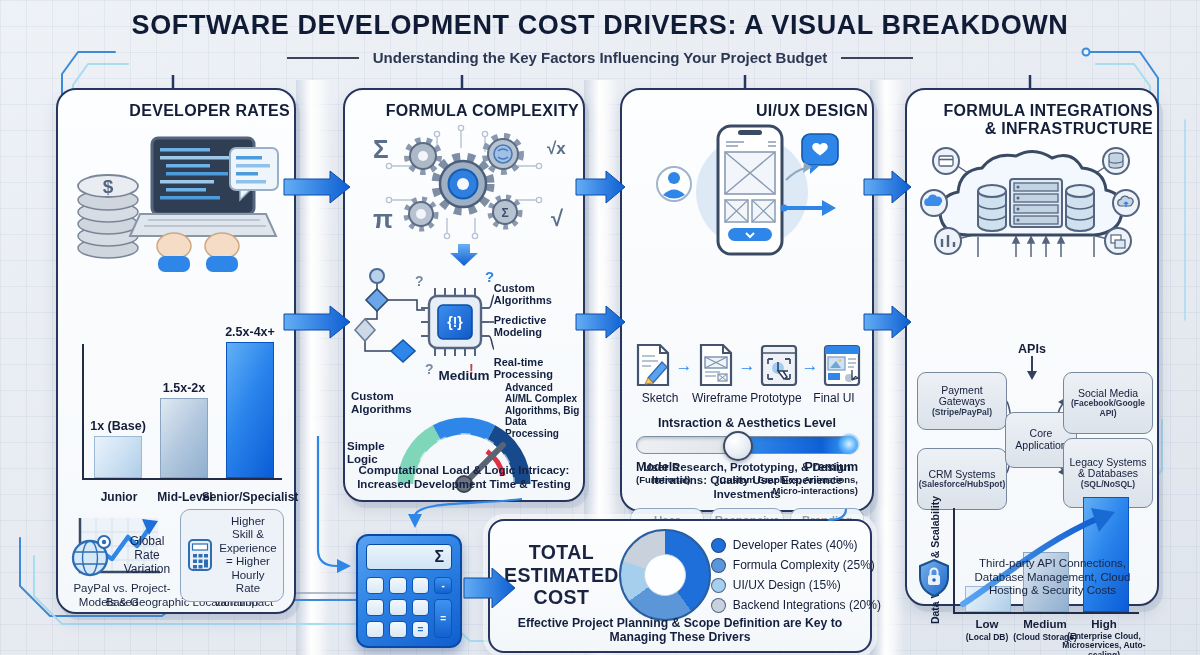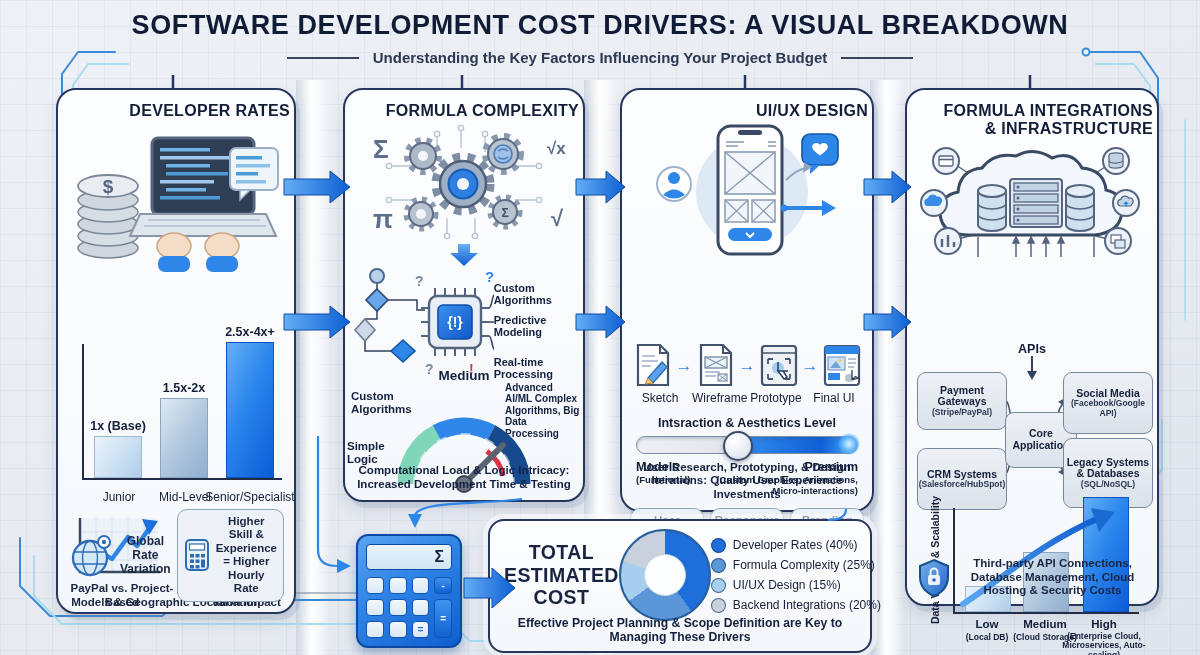--- a/index.html
+++ b/index.html
@@ -19,31 +19,31 @@
   .hdr{position:absolute;left:0;top:10px;width:100%;text-align:center;z-index:2;}
   .hdr h1{margin:0;font-size:27px;font-weight:bold;letter-spacing:.6px;color:#101b36;}
   .hdr .sub{margin-top:8px;display:flex;align-items:center;justify-content:center;gap:14px;
     font-size:15px;font-weight:bold;color:#2c3752;}
   .hdr .sub i{display:block;width:72px;height:2px;background:#39455f;}
   
   .panel{position:absolute;z-index:2;background:linear-gradient(180deg,#fdfeff,#f5f8fb);
     border:2px solid #26365e;border-radius:20px;
     box-shadow:4px 6px 0 rgba(125,145,175,.20),0 8px 16px rgba(40,60,100,.12);}
   .ptitle{font-weight:bold;text-align:right;font-size:16px;letter-spacing:.3px;color:#141e38;margin:12px 4px 0;}
-  .cap{font-weight:bold;font-size:11.5px;line-height:1.18;color:#1a2542;}
+  .cap{font-weight:normal;font-size:11.5px;line-height:1.18;color:#1a2542;}
   
   .devchart{position:absolute;left:14px;top:250px;width:210px;height:166px;}
   .devaxis{position:absolute;left:10px;top:4px;bottom:26px;right:0;border-left:2.5px solid #202c48;border-bottom:2.5px solid #202c48;}
   .devcol{position:absolute;bottom:28px;width:48px;display:flex;flex-direction:column;align-items:center;}
   .devcol .vlab{font-weight:bold;font-size:12.5px;margin-bottom:3px;white-space:nowrap;}
   .devbar{width:46px;}
   .bar-light{background:linear-gradient(125deg,#eaf3fb 0%,#cbe0f2 55%,#aecde8 100%);border:1px solid #9db8d2;}
   .bar-mid{background:linear-gradient(125deg,#dfe9f2 0%,#b3c8de 50%,#8fafd0 100%);border:1px solid #8aa4c2;}
   .bar-bright{background:linear-gradient(115deg,#64b0f6 0%,#2a85ec 45%,#0b5cd6 100%);border:1px solid #0b53be;}
-  .devcats span{position:absolute;bottom:2px;font-weight:normal;font-size:12px;text-align:center;}
+  .devcats span{position:absolute;bottom:2px;font-weight:bold;font-size:12px;text-align:center;}
   
   .minirow{position:absolute;left:12px;top:424px;width:212px;display:flex;justify-content:space-between;}
   .caprow{position:absolute;left:8px;top:492px;width:220px;display:flex;justify-content:space-between;text-align:center;}
   .capbottom{position:absolute;left:0;top:506px;width:100%;text-align:center;}
   .p1foot{position:absolute;left:10px;bottom:10px;width:216px;display:flex;align-items:center;gap:4px;}
   .skillbox{display:flex;align-items:center;gap:6px;border:1.5px solid #8fa6c0;background:#edf2f8;
     border-radius:10px;padding:5px 6px;flex:1;}
   
   .outcol{position:relative;width:86px;height:112px;}
   .outcol div{position:absolute;left:0;width:86px;font-weight:bold;font-size:11px;line-height:1.12;color:#13203f;}
@@ -69,21 +69,21 @@
   .slbls{display:flex;justify-content:space-between;margin-top:6px;}
   .slbls .l{font-size:12.5px;} .slbls .s{font-size:9.5px;}
   .tags{position:absolute;left:8px;top:418px;width:234px;display:flex;gap:6px;justify-content:center;}
   .tag{border:1.5px solid #8fa6c0;background:linear-gradient(180deg,#ecf2f8,#dde7f1);border-radius:10px;
     padding:5px 4px;font-weight:bold;font-size:11.5px;line-height:1.15;text-align:center;flex:1;color:#13203f;}
   
   .bk-boxes{position:absolute;left:8px;top:282px;width:234px;height:132px;}
   .bkbox{position:absolute;border:1.5px solid #76879e;background:linear-gradient(180deg,#edf1f6,#dbe2ea);
     border-radius:9px;display:flex;flex-direction:column;align-items:center;justify-content:center;
     text-align:center;padding:2px;}
-  .bkbox .t{font-weight:bold;font-size:10.5px;line-height:1.1;}
+  .bkbox .t{font-weight:normal;font-size:10.5px;line-height:1.1;}
   .bkbox .s{font-weight:bold;font-size:8.5px;line-height:1.1;color:#2c3752;}
   .bkchart{position:absolute;left:16px;top:418px;width:220px;height:150px;}
   .bkaxis{position:absolute;left:30px;top:0;bottom:44px;right:4px;border-left:2.5px solid #202c48;border-bottom:2.5px solid #202c48;}
   .bkcol{position:absolute;bottom:46px;width:44px;}
   .bkbar{width:44px;}
   .bkcats span{position:absolute;font-weight:bold;text-align:center;}
   .bkfoot{position:absolute;left:10px;bottom:6px;width:230px;display:flex;align-items:center;gap:7px;}
   .apis{position:absolute;left:0;top:252px;width:250px;text-align:center;font-weight:bold;font-size:12.5px;}
   
   .calc{position:absolute;left:356px;top:534px;width:106px;height:114px;z-index:2;border-radius:12px;

